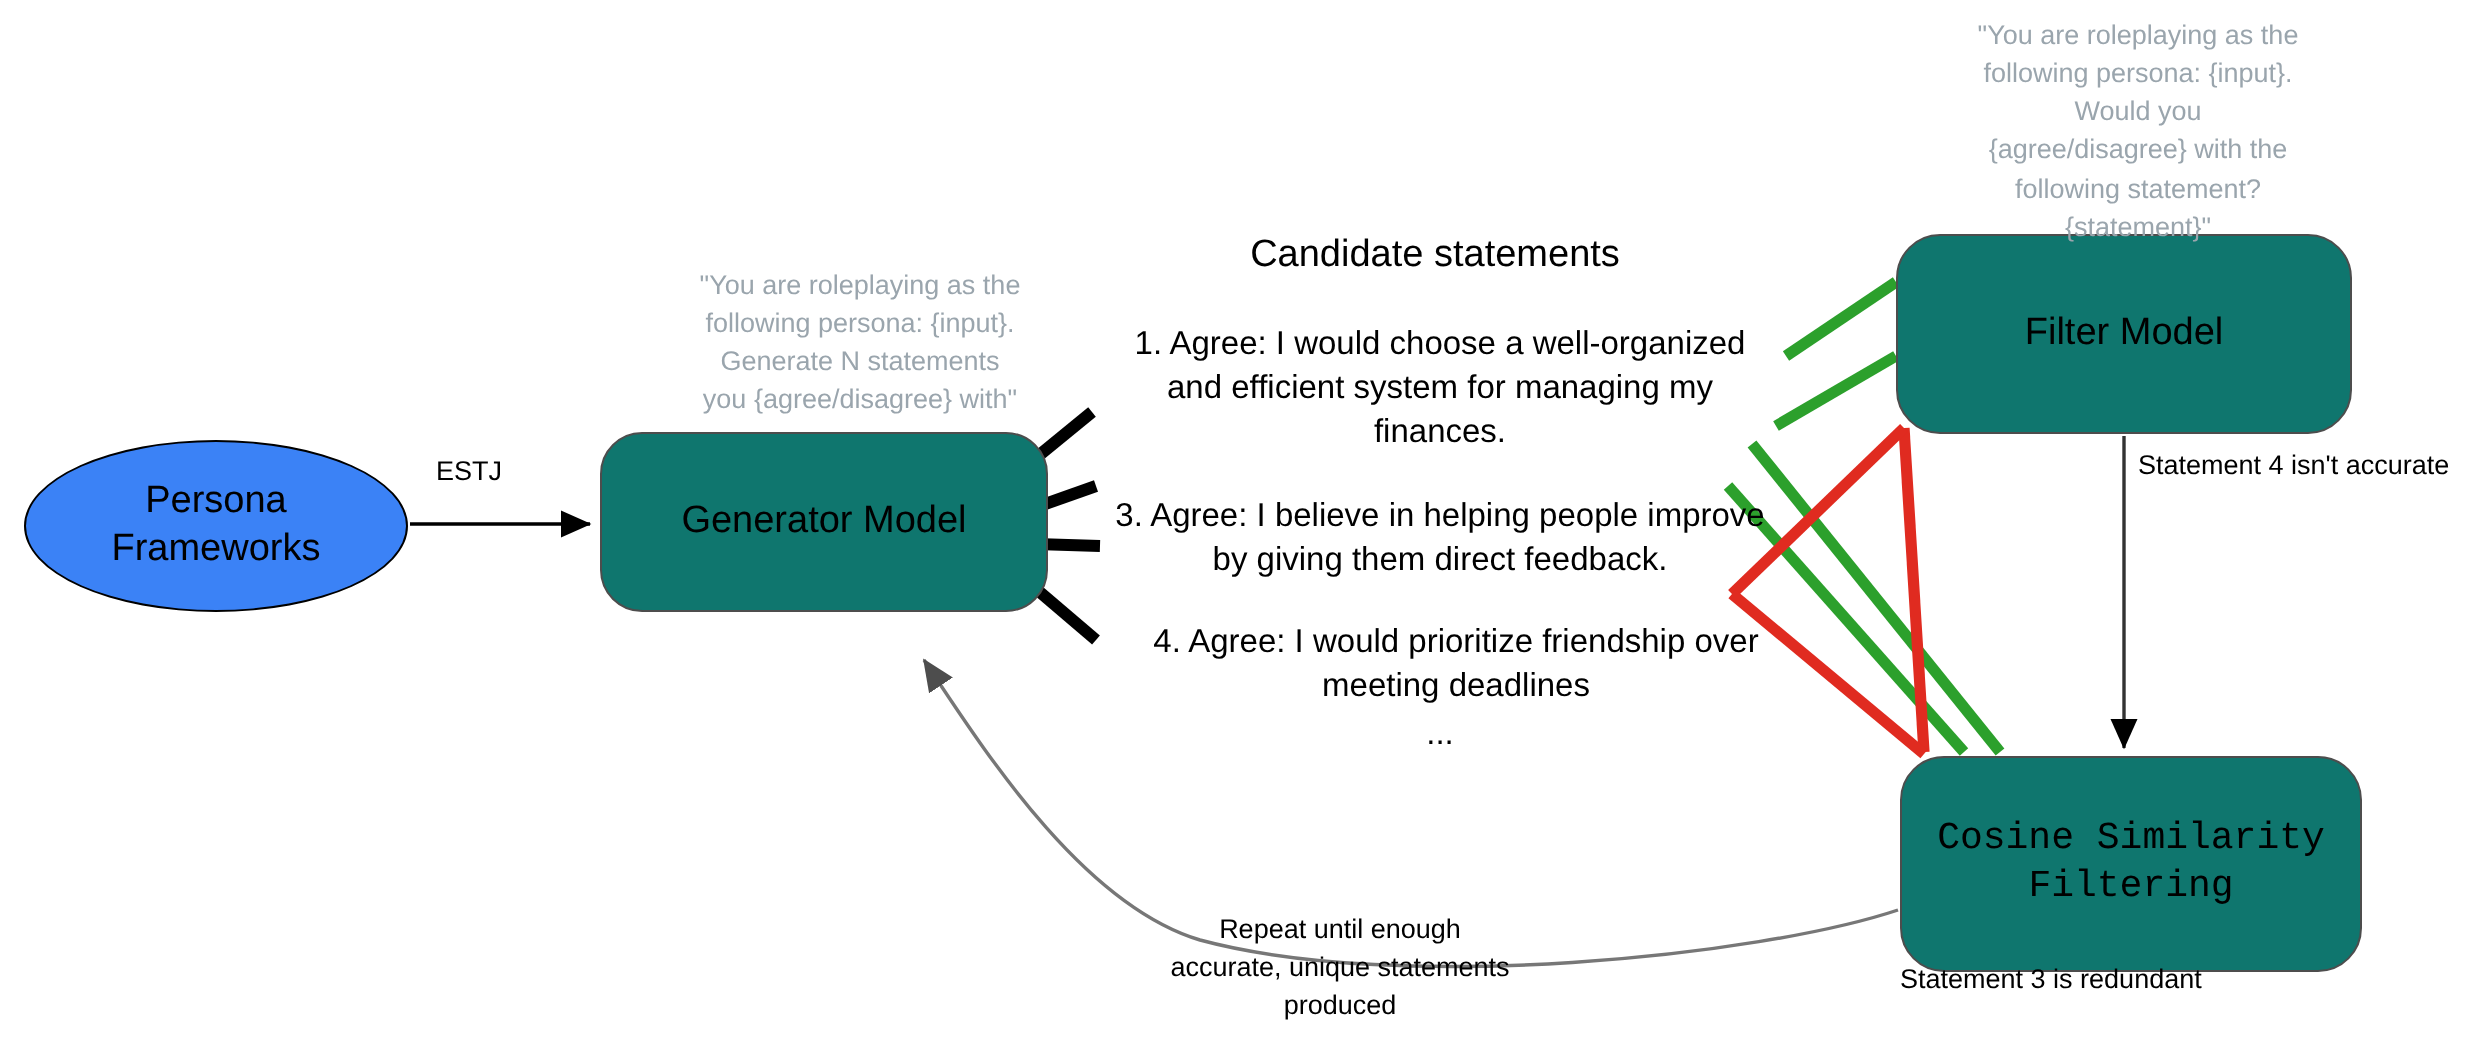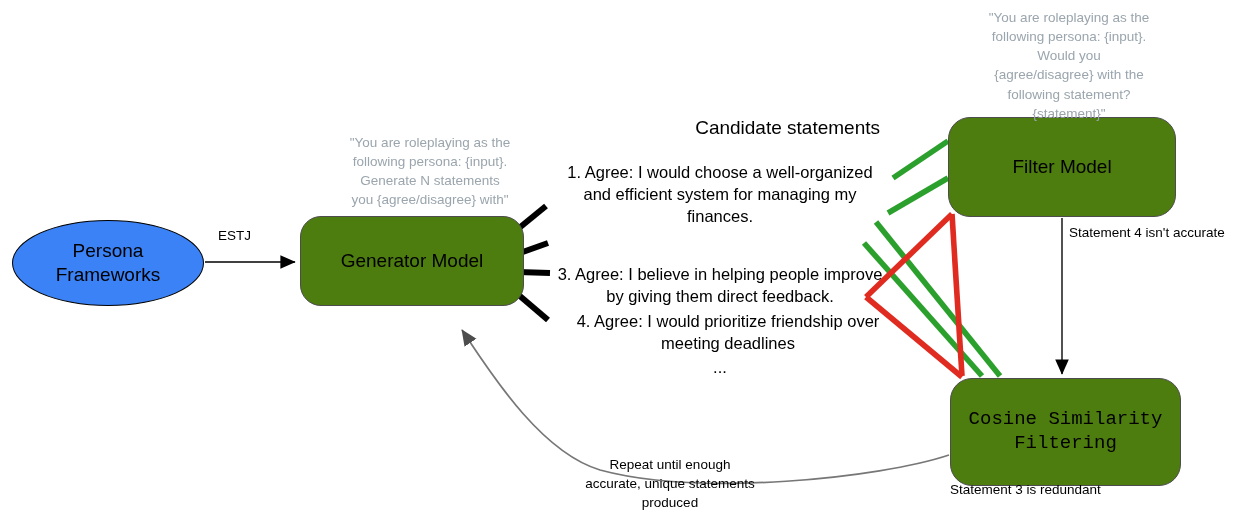--- a/index.html
+++ b/index.html
@@ -32,21 +32,21 @@
     box-sizing: border-box;
     display: flex;
     align-items: center;
     justify-content: center;
     text-align: center;
     color: #000000;
   }
   .node-box {
     border: 1.4px solid #4d4d4d;
     border-radius: 22px;
-    background: #4d7c0f;
+    background: #0f766e;
   }
   .node-ellipse {
     border: 1.4px solid #000000;
     border-radius: 50%;
     background: #3b82f6;
     line-height: 1.25;
   }
   .node-label {
     font-size: 19px;
     line-height: 1.25;
@@ -59,21 +59,21 @@
   }
   .prompt-note {
     color: #9aa5ad;
     font-size: 13.5px;
     line-height: 1.42;
     text-align: center;
     white-space: pre-line;
   }
   .section-title {
     font-size: 19px;
-    text-align: right;
+    text-align: center;
     color: #000000;
   }
   .stmt {
     font-size: 16.5px;
     line-height: 1.32;
     color: #000000;
     text-align: center;
   }
   .stmt-indent {
     text-align: center;
@@ -178,21 +178,21 @@
 {statement}"</div>
 
   <div class="txt small-caption" style="left:950px; top:482px; width:231px;">Statement 3 is redundant</div>
 
   <div class="txt section-title" style="left:555px; top:117px; width:325px;">Candidate statements</div>
 
   <div class="txt stmt" style="left:552px; top:162px; width:336px;">1. Agree: I would choose a well-organized and
 efficient system for managing my finances.</div>
 
 
-  <div class="txt stmt" style="left:552px; top:264px; width:336px;">3. Agree: I believe in helping people improve by
+  <div class="txt stmt" style="left:552px; top:248px; width:336px;">3. Agree: I believe in helping people improve by
 giving them direct feedback.</div>
 
   <div class="txt stmt stmt-indent" style="left:573px; top:311px; width:310px;">4. Agree: I would prioritize friendship over
 meeting deadlines</div>
 
   <div class="txt ellipsis-row" style="left:552px; top:358px; width:336px;">...</div>
 
 </div>
 
 </body></html>

